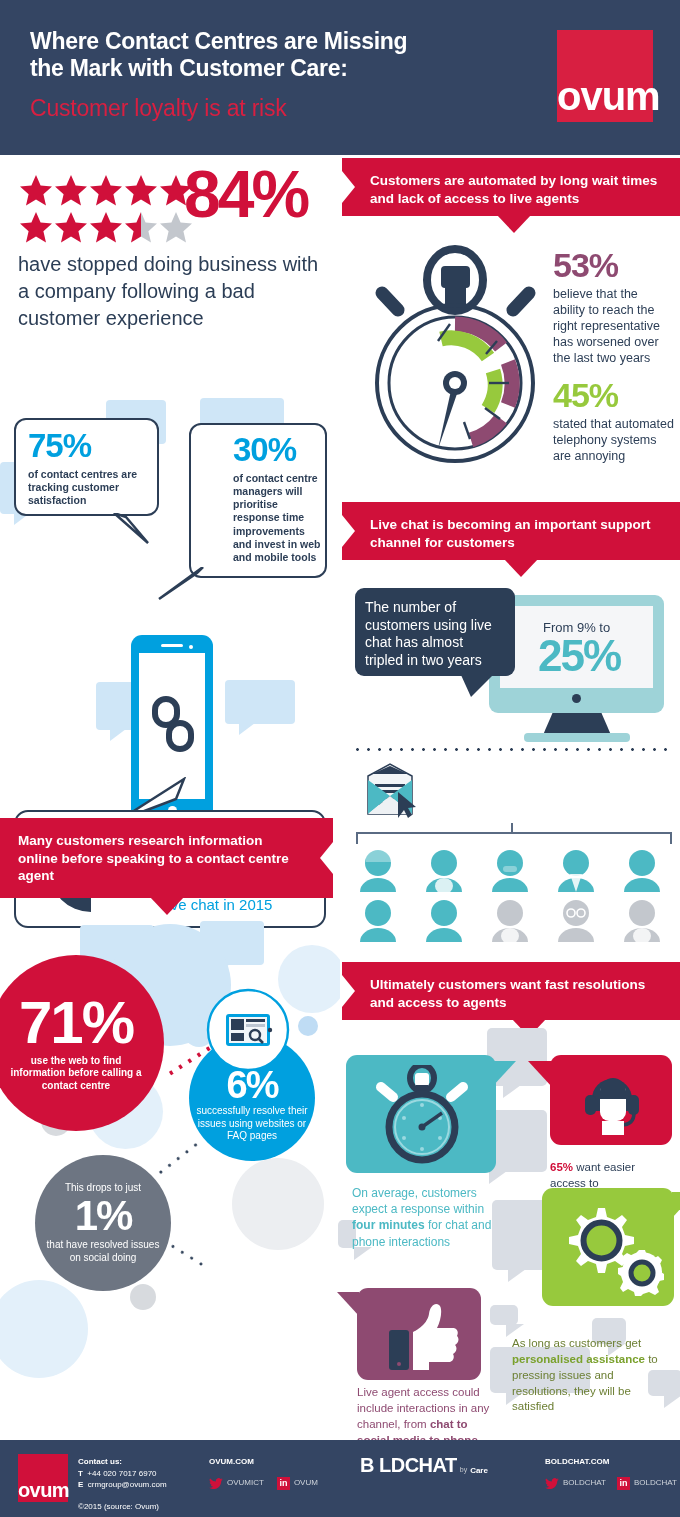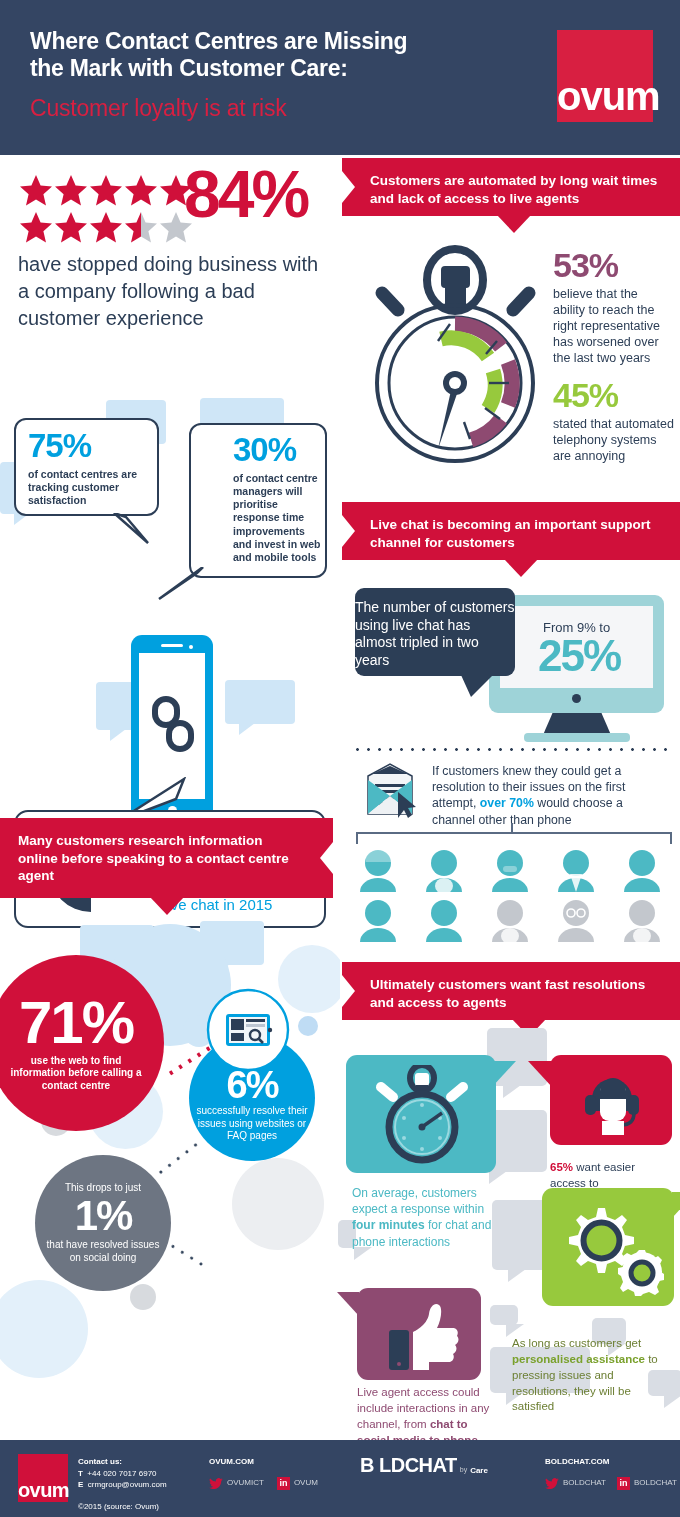--- a/index.html
+++ b/index.html
@@ -86,21 +86,21 @@
   .statnum{font-size:34px;font-weight:bold;line-height:1;letter-spacing:-1px;}
   .stattxt{font-size:12.5px;line-height:1.28;color:#2c3e56;}
 
   #monitor{position:absolute;left:489px;top:595px;width:175px;height:118px;background:#9ed3d8;border-radius:9px;box-sizing:border-box;}
   #monitor .sc{position:absolute;left:11px;top:11px;width:153px;height:82px;background:#f5f6f8;}
   #monitor .btn{position:absolute;left:83px;top:99px;width:9px;height:9px;background:#2c3e56;border-radius:50%;}
   #mstand{position:absolute;left:543px;top:713px;width:68px;height:22px;background:#2c3e56;
      clip-path:polygon(14% 0,86% 0,100% 100%,0 100%);}
   #mbase{position:absolute;left:524px;top:733px;width:106px;height:9px;background:#9ed3d8;border-radius:4px;}
   #darkbub{position:absolute;left:355px;top:588px;width:160px;height:88px;background:#2c3e56;border-radius:9px;
-     color:#fff;font-size:14px;line-height:1.25;padding:11px 0;box-sizing:border-box;}
+     color:#fff;font-size:14px;line-height:1.25;padding:11px 10px;box-sizing:border-box;}
   #darkbub:after{content:"";position:absolute;right:22px;bottom:-21px;width:0;height:0;
      border-left:10px solid transparent;border-right:22px solid transparent;border-top:22px solid #2c3e56;}
 
   .dotline{position:absolute;height:3px;background-image:radial-gradient(circle,#2c3e56 1.3px,transparent 1.5px);
      background-size:11px 3px;}
   .bracket{position:absolute;border:2px solid #5a6b83;border-bottom:none;}
 
   
   .card{position:absolute;border-radius:11px;}
   .card .tail{position:absolute;width:0;height:0;}
@@ -353,23 +353,20 @@
         <rect x="19" y="28" width="30" height="3"></rect>
         <rect x="19" y="34" width="30" height="3"></rect>
         <rect x="19" y="40" width="22" height="3"></rect>
       </g>
     <polygon points="34,4 16,12 52,12" fill="#2c3e56"></polygon>
     <polygon points="12,18 12,52 34,34" fill="#4cb9c4"></polygon>
     <polygon points="56,18 56,52 34,34" fill="#4cb9c4"></polygon>
     <polygon points="12,52 34,34 56,52" fill="#eef1f4"></polygon>
     <polygon points="42,30 42,56 48,48 52,56 56,53 52,46 60,45" fill="#2c3e56"></polygon>
   </svg>
-  <div style="position:absolute;left:432px;top:763px;width:218px;font-size:12.3px;line-height:1.32;color:#2c3e56;">
-    <span>If customers knew they could get a resolution to their issues on the first attempt, </span><span style="color:#00a0df;font-weight:bold;">over 70%</span><span> would choose a channel other than phone</span>
-  </div>
 
   <div class="bracket" style="left:356px;top:832px;width:312px;height:10px;"></div>
   <div style="position:absolute;left:511px;top:823px;width:2px;height:10px;background:#5a6b83;"></div>
 
   <svg style="position:absolute;left:352px;top:848px;" width="320" height="96" viewBox="0 0 320 96">
     <g fill="#4cb9c4">
       <g transform="translate(6,0)">
           <circle cx="20" cy="15" r="13"></circle>
           <path d="M2 44 A18 14 0 0 1 38 44 Z"></path>
           <path d="M8 9 A13 13 0 0 1 33 9 L33 14 L8 14 Z" fill="#fff" opacity=".35"></path>

